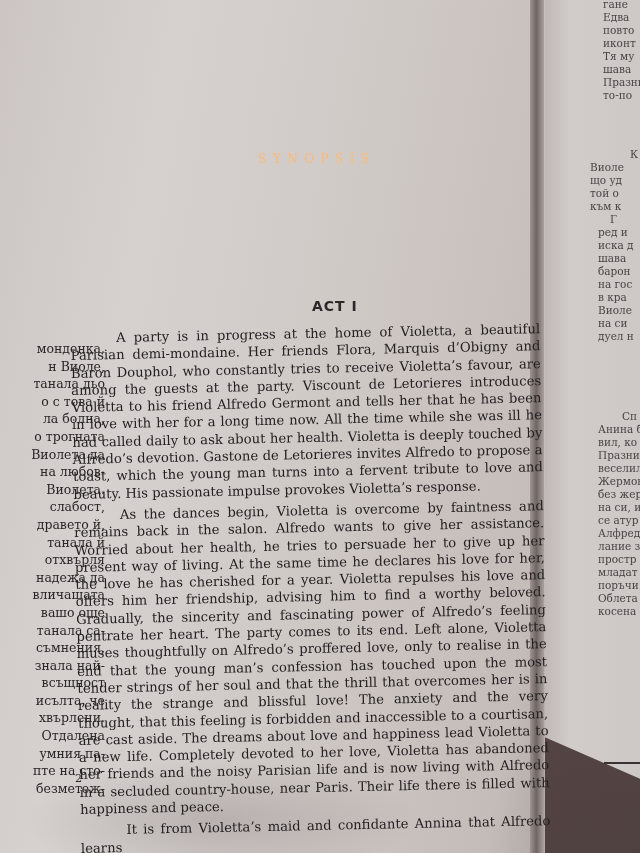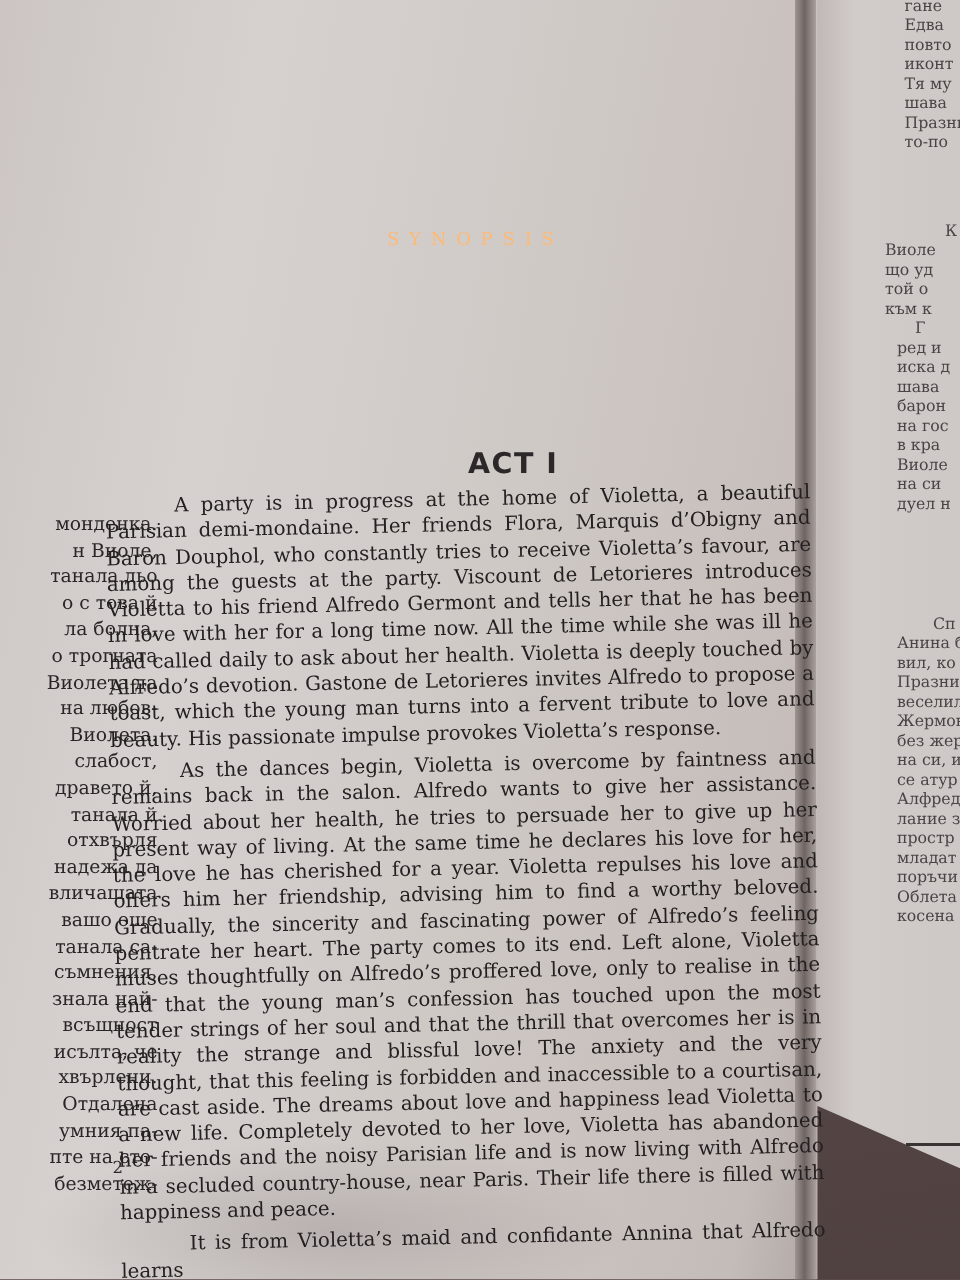--- a/index.html
+++ b/index.html
@@ -35,21 +35,21 @@
       font-size: 12.5px; line-height: 17.6px; color: #2a2526; text-align: right;
       white-space: nowrap; overflow: hidden;
     }
     .left-edge-column div { margin-right: 0; }
     .title {
       position: absolute; left: 258px; top: 152px;
       font-size: 12px; letter-spacing: 6.5px; color: #fdba74;
     }
     .act-heading {
       position: absolute; left: 312px; top: 298px;
-      font-size: 19px; font-weight: bold; color: #2c2728; letter-spacing: 1px;
+      font-size: 14px; font-weight: bold; color: #2c2728; letter-spacing: 1px;
       font-family: "DejaVu Sans", sans-serif;
     }
     .body-text {
       position: absolute; left: 70px; top: 330px; width: 470px;
       font-size: 13.2px; line-height: 17.3px; color: #242021;
       transform: rotate(-1.2deg); transform-origin: left top;
     }
     .body-text p { margin: 0; text-indent: 46px; text-align: justify; }
     .body-text p + p { margin-top: 4px; }
     .page-number {

